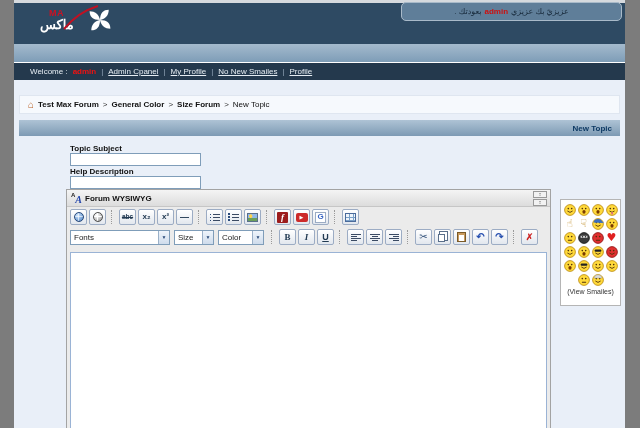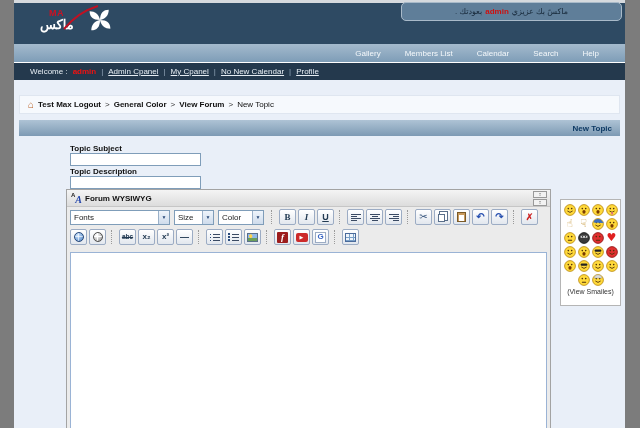--- a/index.html
+++ b/index.html
@@ -149,89 +149,127 @@
       <svg width="24" height="24" viewBox="0 0 22 22">
         <g fill="#ffffff">
           <path d="M11,11 C11,4.5 14,1.5 19,1.5 C19,6.5 16,10 11,11 Z"></path>
           <path d="M11,11 C17.5,11 20.5,14 20.5,19 C15.5,19 12,16 11,11 Z"></path>
           <path d="M11,11 C11,17.5 8,20.5 3,20.5 C3,15.5 6,12 11,11 Z"></path>
           <path d="M11,11 C4.5,11 1.5,8 1.5,3 C6.5,3 10,6 11,11 Z"></path>
         </g>
       </svg>
     </div>
     <div class="welcome-box">
-      <span>ماكسً بك عزيزي</span>
+      <span>عزيزيً بك عزيزي</span>
       <span class="admin">admin</span>
       <span>بعودتك .</span>
     </div>
   </div>
 
   <div class="navbar">
     <span class="nav-home">Homepage</span>
-    <span class="nav-right">
-        <span class="nav-item">Gallery</span>
-        <span class="nav-item">Members List</span>
-        <span class="nav-item">Calendar</span>
-        <span class="nav-item">Search</span>
-        <span class="nav-item">Help</span>
-      </span>
   </div>
   <div class="sep-line"></div>
 
   <div class="userbar">
     <span>Welcome :</span>
     <span class="ub-admin">admin</span>
     <span style="display:flex;gap:5px;">
         <span class="ub-sep">|</span>
         <span class="ub-link">Admin Cpanel</span>
         <span class="ub-sep">|</span>
-        <span class="ub-link">My Cpanel</span>
+        <span class="ub-link">My Profile</span>
         <span class="ub-sep">|</span>
-        <span class="ub-link">No New Calendar</span>
+        <span class="ub-link">No New Smailes</span>
         <span class="ub-sep">|</span>
         <span class="ub-link">Profile</span>
       </span>
   </div>
 
   <div class="breadcrumb">
     <span class="bc-home">⌂</span>
     <span style="display:flex;gap:4px;align-items:center;">
-        <span class="bc-seg bold">Test Max Logout</span>
+        <span class="bc-seg bold">Test Max Forum</span>
         <span class="bc-sep">&gt;</span>
         <span class="bc-seg bold">General Color</span>
         <span class="bc-sep">&gt;</span>
-        <span class="bc-seg bold">View Forum</span>
+        <span class="bc-seg bold">Size Forum</span>
         <span class="bc-sep">&gt;</span>
         <span class="bc-seg">New Topic</span>
       </span>
   </div>
 
   <div class="section-bar">
     <span>New Topic</span>
   </div>
 
   <div class="fld-label" style="top:144px;">Topic Subject</div>
   <input class="fld-input" style="top: 153px;" type="text" value="">
-  <div class="fld-label" style="top:167px;">Topic Description</div>
+  <div class="fld-label" style="top:167px;">Help Description</div>
   <input class="fld-input" style="top: 176px;" type="text" value="">
 
   <div class="editor-panel">
     <div class="ed-header">
       <span class="ed-icon"><sup>A</sup><span class="bigA">A</span></span>
       <span class="ed-title">Forum WYSIWYG</span>
       <span class="ed-collapse">
         <button>
             <span>↕</span>
           </button>
         <button>
             <span>↕</span>
           </button>
       </span>
     </div>
     <div class="tb-row">
+        <button class="tb-btn g-globe">
+          <span class="gl"></span>
+        </button>
+        <button class="tb-btn g-globe g-globe-off">
+          <span class="gl"></span>
+        </button>
+        <span class="tb-sep"></span>
+        <button class="tb-btn g-strike">
+          <span class="gl">abc</span>
+        </button>
+        <button class="tb-btn g-subsup">
+          <span class="gl">x₂</span>
+        </button>
+        <button class="tb-btn g-subsup">
+          <span class="gl">x²</span>
+        </button>
+        <button class="tb-btn g-hr">
+          <span class="gl">—</span>
+        </button>
+        <span class="tb-sep"></span>
+        <button class="tb-btn g-list g-ul">
+          <span class="gl"></span>
+        </button>
+        <button class="tb-btn g-list g-ol">
+          <span class="gl"></span>
+        </button>
+        <button class="tb-btn g-image">
+          <span class="gl"></span>
+        </button>
+        <span class="tb-sep"></span>
+        <button class="tb-btn g-flash">
+          <span class="gl">f</span>
+        </button>
+        <button class="tb-btn g-youtube">
+          <span class="gl">▶</span>
+        </button>
+        <button class="tb-btn g-google">
+          <span class="gl">G</span>
+        </button>
+        <span class="tb-sep"></span>
+        <button class="tb-btn g-table">
+          <span class="gl"></span>
+        </button>
+      </div>
+    <div class="tb-row">
         <div class="tb-select" style="width: 100px;">
           <span class="lbl">Fonts</span>
           <span class="arr">▼</span>
         </div>
         <div class="tb-select" style="width: 40px;">
           <span class="lbl">Size</span>
           <span class="arr">▼</span>
         </div>
         <div class="tb-select" style="width: 46px;">
           <span class="lbl">Color</span>
@@ -271,65 +309,20 @@
           <span class="gl">↶</span>
         </button>
         <button class="tb-btn g-redo">
           <span class="gl">↷</span>
         </button>
         <span class="tb-sep"></span>
         <button class="tb-btn g-remove">
           <span class="gl">✗</span>
         </button>
       </div>
-    <div class="tb-row">
-        <button class="tb-btn g-globe">
-          <span class="gl"></span>
-        </button>
-        <button class="tb-btn g-globe g-globe-off">
-          <span class="gl"></span>
-        </button>
-        <span class="tb-sep"></span>
-        <button class="tb-btn g-strike">
-          <span class="gl">abc</span>
-        </button>
-        <button class="tb-btn g-subsup">
-          <span class="gl">x₂</span>
-        </button>
-        <button class="tb-btn g-subsup">
-          <span class="gl">x²</span>
-        </button>
-        <button class="tb-btn g-hr">
-          <span class="gl">—</span>
-        </button>
-        <span class="tb-sep"></span>
-        <button class="tb-btn g-list g-ul">
-          <span class="gl"></span>
-        </button>
-        <button class="tb-btn g-list g-ol">
-          <span class="gl"></span>
-        </button>
-        <button class="tb-btn g-image">
-          <span class="gl"></span>
-        </button>
-        <span class="tb-sep"></span>
-        <button class="tb-btn g-flash">
-          <span class="gl">f</span>
-        </button>
-        <button class="tb-btn g-youtube">
-          <span class="gl">▶</span>
-        </button>
-        <button class="tb-btn g-google">
-          <span class="gl">G</span>
-        </button>
-        <span class="tb-sep"></span>
-        <button class="tb-btn g-table">
-          <span class="gl"></span>
-        </button>
-      </div>
     <textarea class="ed-body" style=""></textarea>
   </div>
 
   <div class="smiley-box">
     <div class="smiley-grid">
         <span class="smiley">
           <svg width="12" height="12" viewBox="0 0 12 12">
             <circle cx="6" cy="6" r="5.4" fill="#ffd93b" stroke="#b8860b" stroke-width="0.8"></circle>
             <circle cx="4.3" cy="4.6" r="0.8" fill="#50320a"></circle>
             <circle cx="7.7" cy="4.6" r="0.8" fill="#50320a"></circle>

